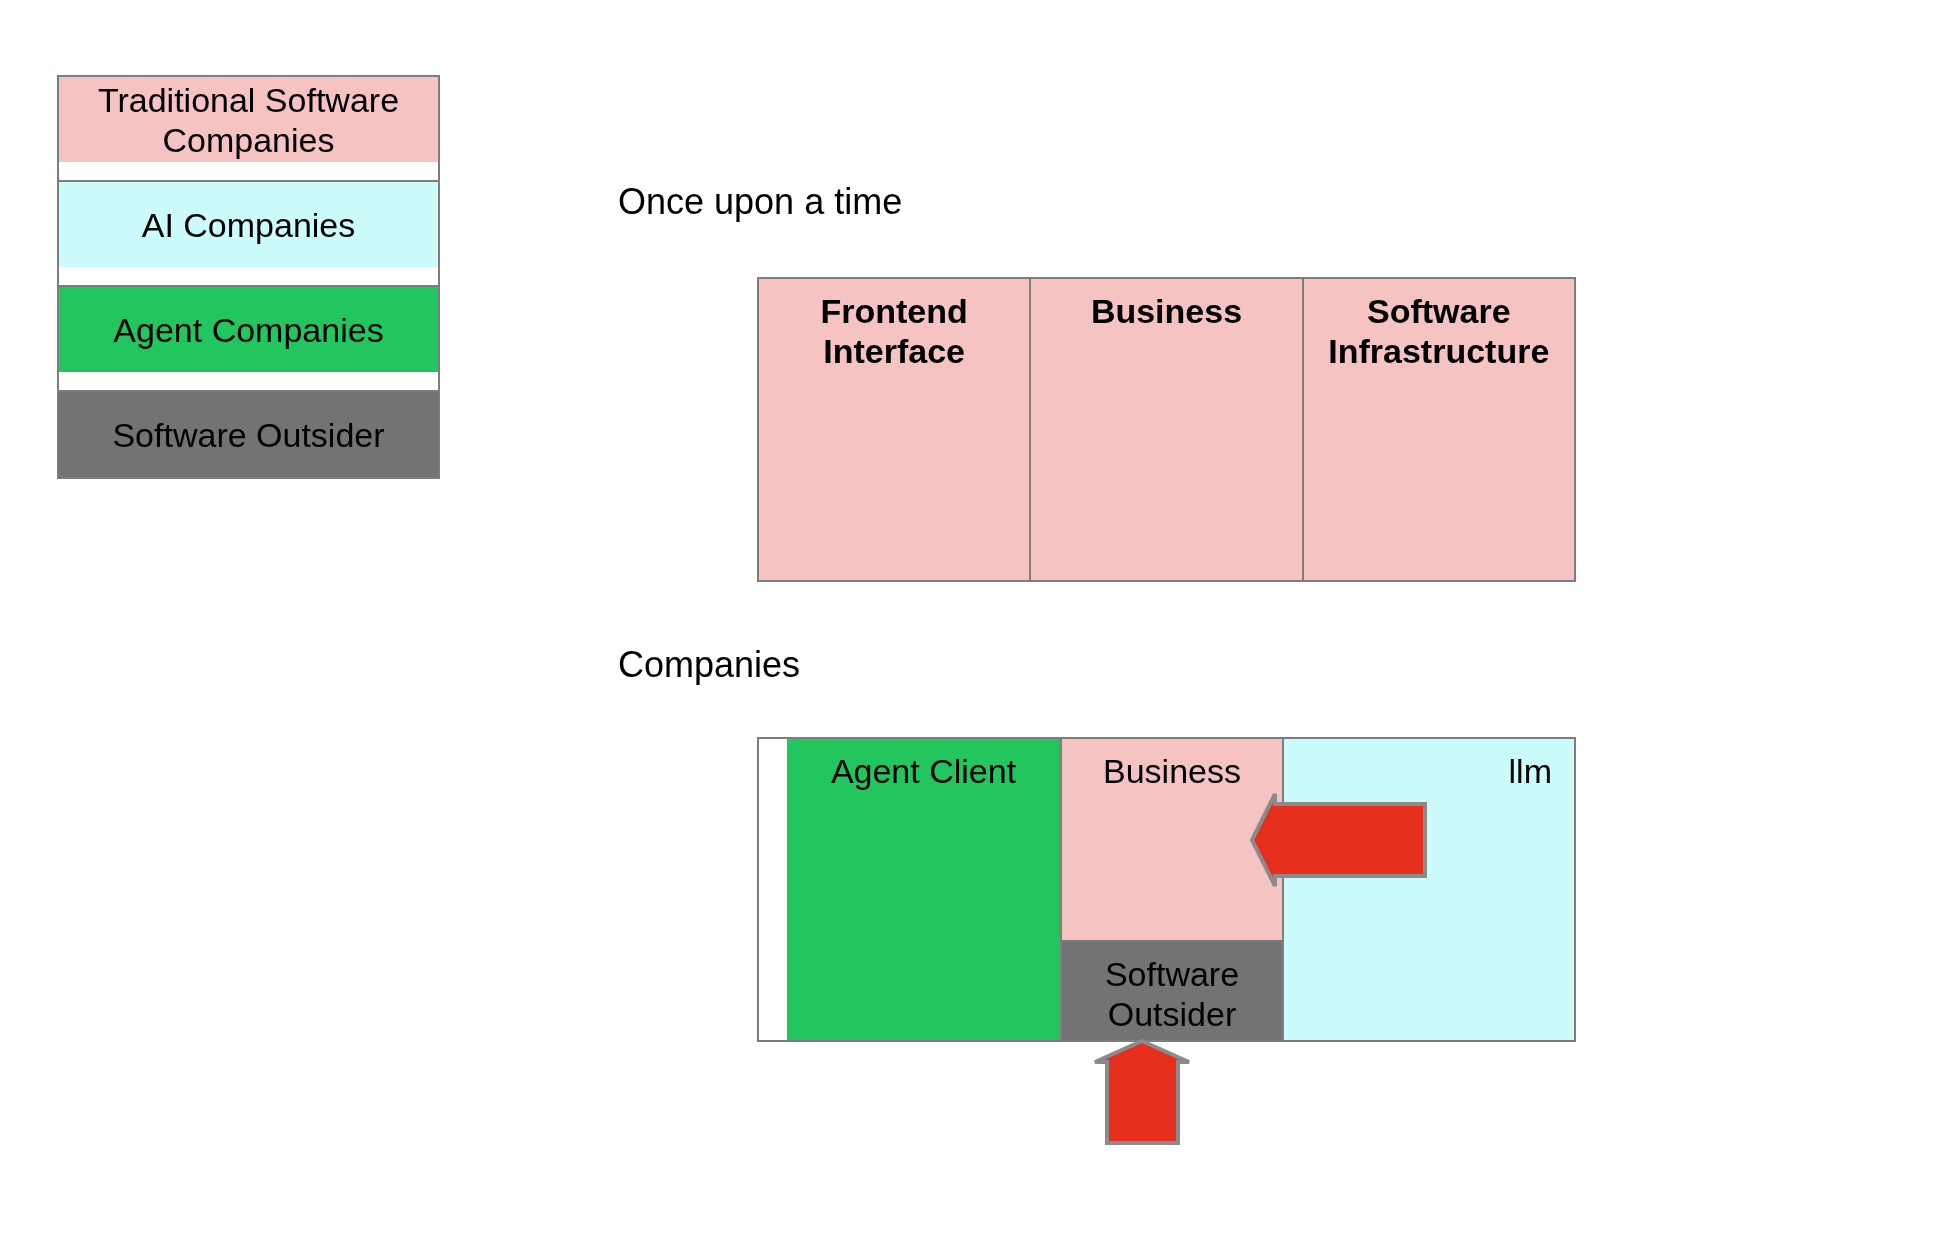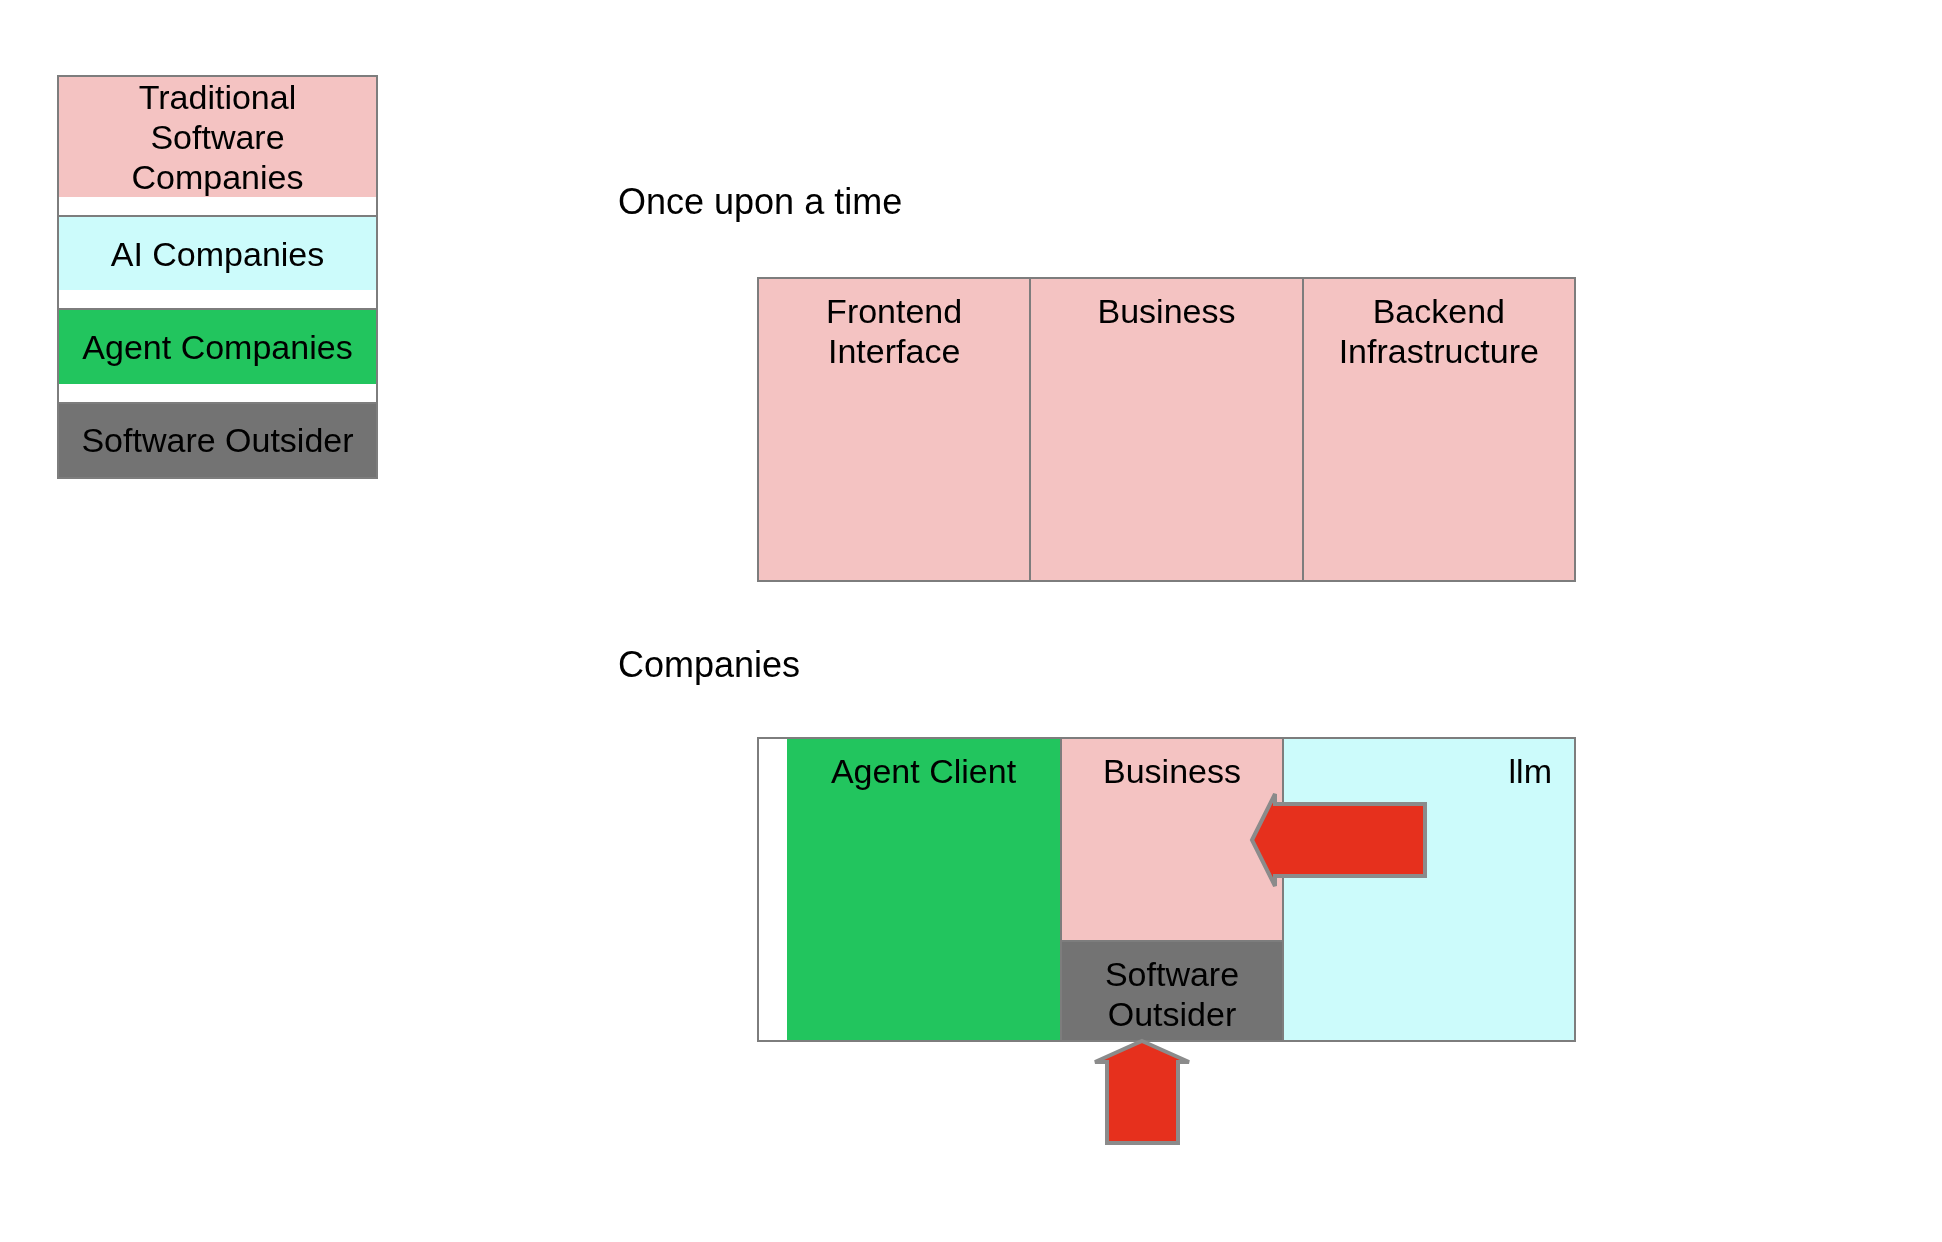--- a/index.html
+++ b/index.html
@@ -10,21 +10,21 @@
     background: #ffffff;
     font-family: "Liberation Sans", "DejaVu Sans", sans-serif;
     color: #000000;
     overflow: hidden;
   }
 
   
   .legend {
     position: absolute;
     left: 57px; top: 75px;
-    width: 321px; height: 404px;
+    width: 383px; height: 404px;
     border: 2px solid #7d7d7d;
     box-sizing: border-box;
     display: flex;
     flex-direction: column;
     gap: 18px;
   }
   .legend-row {
     flex: 1;
     display: flex;
     align-items: center;
@@ -60,21 +60,21 @@
   .table-once { top: 277px; }
   .table-now  { top: 737px; }
 
   .cell {
     box-sizing: border-box;
     text-align: center;
     font-size: 34px;
     line-height: 40px;
     padding: 12px 22px 0 22px;
   }
-  .table-once .cell { flex: 1; }
+  .table-once .cell { flex: 1; font-weight: bold; }
   .table-once .cell + .cell { border-left: 2px solid #7d7d7d; }
 
   .c-pink   { background: #f4c3c2; }
   .c-cyan   { background: #ccfbfb; text-align: right; }
   .c-green  { background: #22c55e; }
   .c-yellow { background: #737373; }
 
   .col-agent { width: 273px; margin-left: 28px; }
   .col-mid {
     width: 224px;
@@ -124,21 +124,21 @@
   <div class="section-title title-once">Once upon a time</div>
 
   <div class="table table-once">
     <div class="cell c-pink">
       <span>Frontend Interface</span>
     </div>
     <div class="cell c-pink">
       <span>Business</span>
     </div>
     <div class="cell c-pink">
-      <span>Backend Infrastructure</span>
+      <span>Software Infrastructure</span>
     </div>
   </div>
 
   <div class="section-title title-now">Companies</div>
 
   <div class="table table-now">
     <div class="cell c-green col-agent">
       <span>Agent Client</span>
     </div>
     <div class="col-mid">

